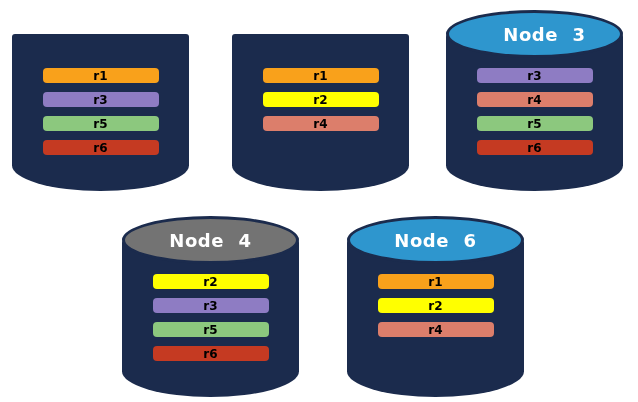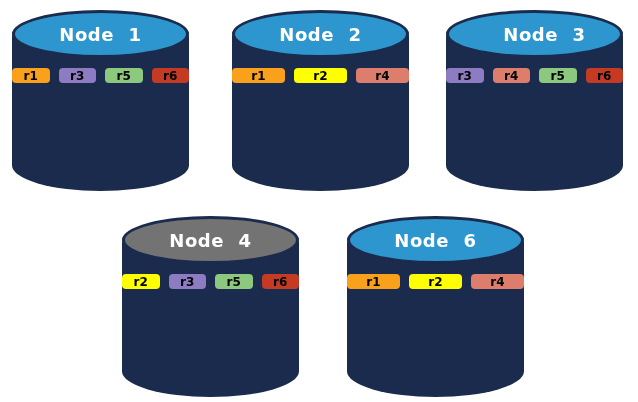--- a/index.html
+++ b/index.html
@@ -58,21 +58,21 @@
     text-align: center;
     line-height: 1;
     padding-top: 1px;
   }
   .bars {
     position: absolute;
     left: 0;
     top: 58px;
     width: 100%;
     display: flex;
-    flex-direction: row;
+    flex-direction: column;
     align-items: center;
     gap: 9px;
   }
   .bar {
     width: 116px;
     height: 15px;
     border-radius: 4px;
     display: flex;
     align-items: center;
     justify-content: center;
@@ -83,43 +83,37 @@
     font-weight: bold;
     line-height: 1;
   }
 </style>
 </head>
 <body>
 
 <div class="canvas">
     <div class="node node-pos-0">
       <div class="cyl-body" style="background: rgb(27, 43, 77);"></div>
-      <div class="cyl-top" style="background: rgb(46, 150, 206); border-color: rgb(27, 43, 77);">
-        <span class="node-label" style="color: rgb(255, 255, 255);">Node 1</span>
-      </div>
       <div class="bars">
         <div class="bar" style="background: rgb(249, 161, 27);">
           <span class="bar-label" style="color: rgb(0, 0, 0);">r1</span>
         </div>
         <div class="bar" style="background: rgb(142, 124, 195);">
           <span class="bar-label" style="color: rgb(0, 0, 0);">r3</span>
         </div>
         <div class="bar" style="background: rgb(140, 200, 126);">
           <span class="bar-label" style="color: rgb(0, 0, 0);">r5</span>
         </div>
         <div class="bar" style="background: rgb(197, 58, 34);">
           <span class="bar-label" style="color: rgb(0, 0, 0);">r6</span>
         </div>
       </div>
     </div>
     <div class="node node-pos-1">
       <div class="cyl-body" style="background: rgb(27, 43, 77);"></div>
-      <div class="cyl-top" style="background: rgb(46, 150, 206); border-color: rgb(27, 43, 77);">
-        <span class="node-label" style="color: rgb(255, 255, 255);">Node 2</span>
-      </div>
       <div class="bars">
         <div class="bar" style="background: rgb(249, 161, 27);">
           <span class="bar-label" style="color: rgb(0, 0, 0);">r1</span>
         </div>
         <div class="bar" style="background: rgb(255, 255, 0);">
           <span class="bar-label" style="color: rgb(0, 0, 0);">r2</span>
         </div>
         <div class="bar" style="background: rgb(220, 126, 107);">
           <span class="bar-label" style="color: rgb(0, 0, 0);">r4</span>
         </div>

